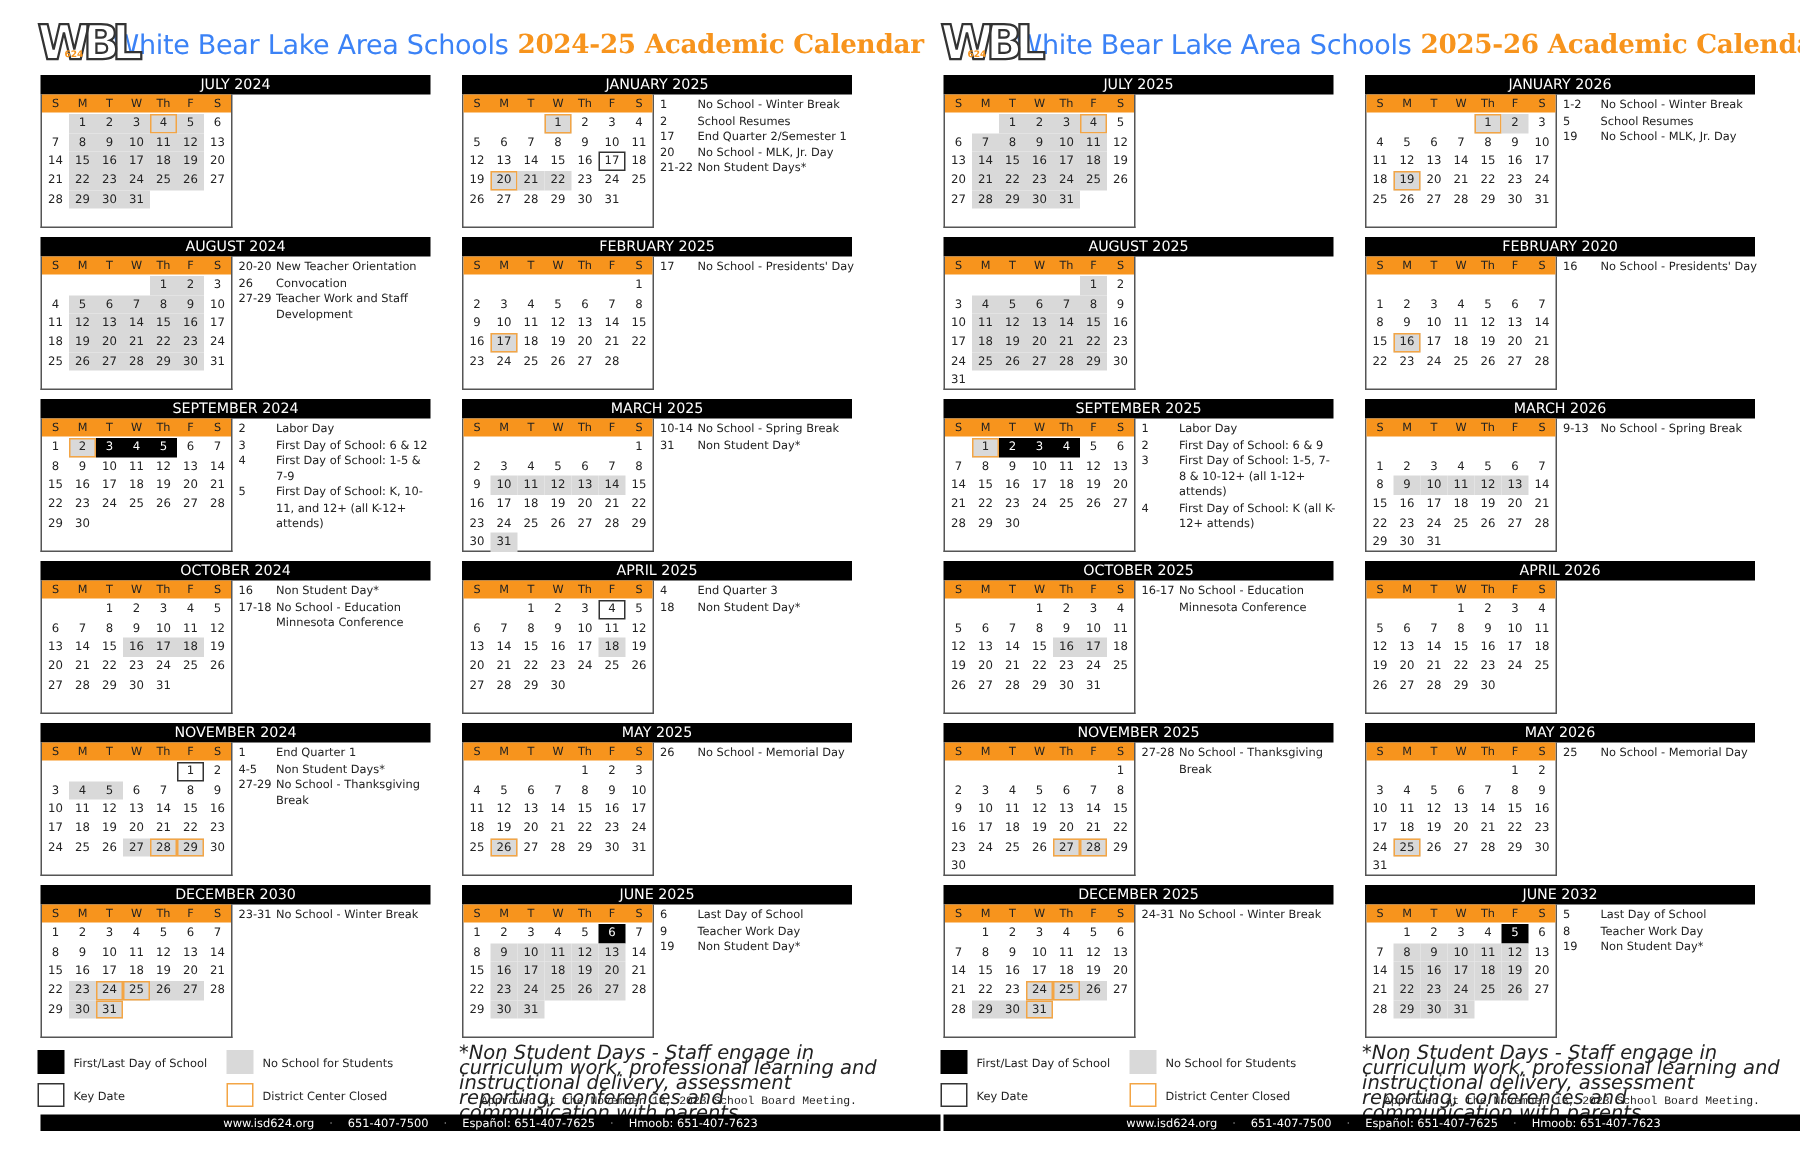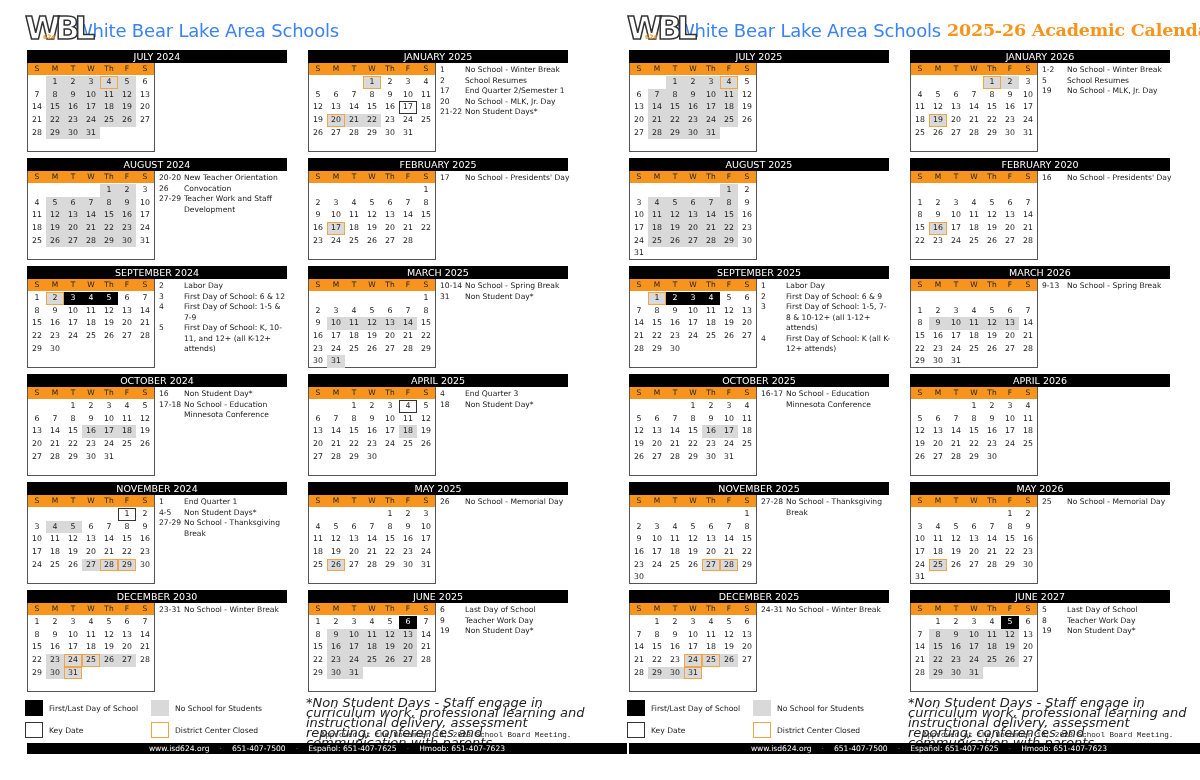--- a/index.html
+++ b/index.html
@@ -43,20 +43,21 @@
 </head>
 <body>
 
 <div class="poster left" id="p0">
   <div class="title-row">
     <div class="logo">
         <span class="wb">WBL</span>
         <span class="num">624</span>
       </div>
     <span class="school-name">White Bear Lake Area Schools</span>
+    <span class="cal-title">2024-25 Academic Calendar</span>
   </div>
   <div class="months">
       <div class="month" style="left: 5px; top: 50px;">
         <div class="bar">JULY 2024</div>
         <div class="grid">
           <div class="dow">
             <span>S</span>
             <span>M</span>
             <span>T</span>
             <span>W</span>
@@ -1436,21 +1437,21 @@
           </div>
         </div>
         <div class="notes">
           <div class="note">
             <span class="d">25</span>
             <span class="t">No School - Memorial Day</span>
           </div>
         </div>
       </div>
       <div class="month" style="left: 286px; top: 590px;">
-        <div class="bar">JUNE 2027</div>
+        <div class="bar">JUNE 2032</div>
         <div class="grid">
           <div class="dow">
             <span>S</span>
             <span>M</span>
             <span>T</span>
             <span>W</span>
             <span>Th</span>
             <span>F</span>
             <span>S</span>
           </div>

